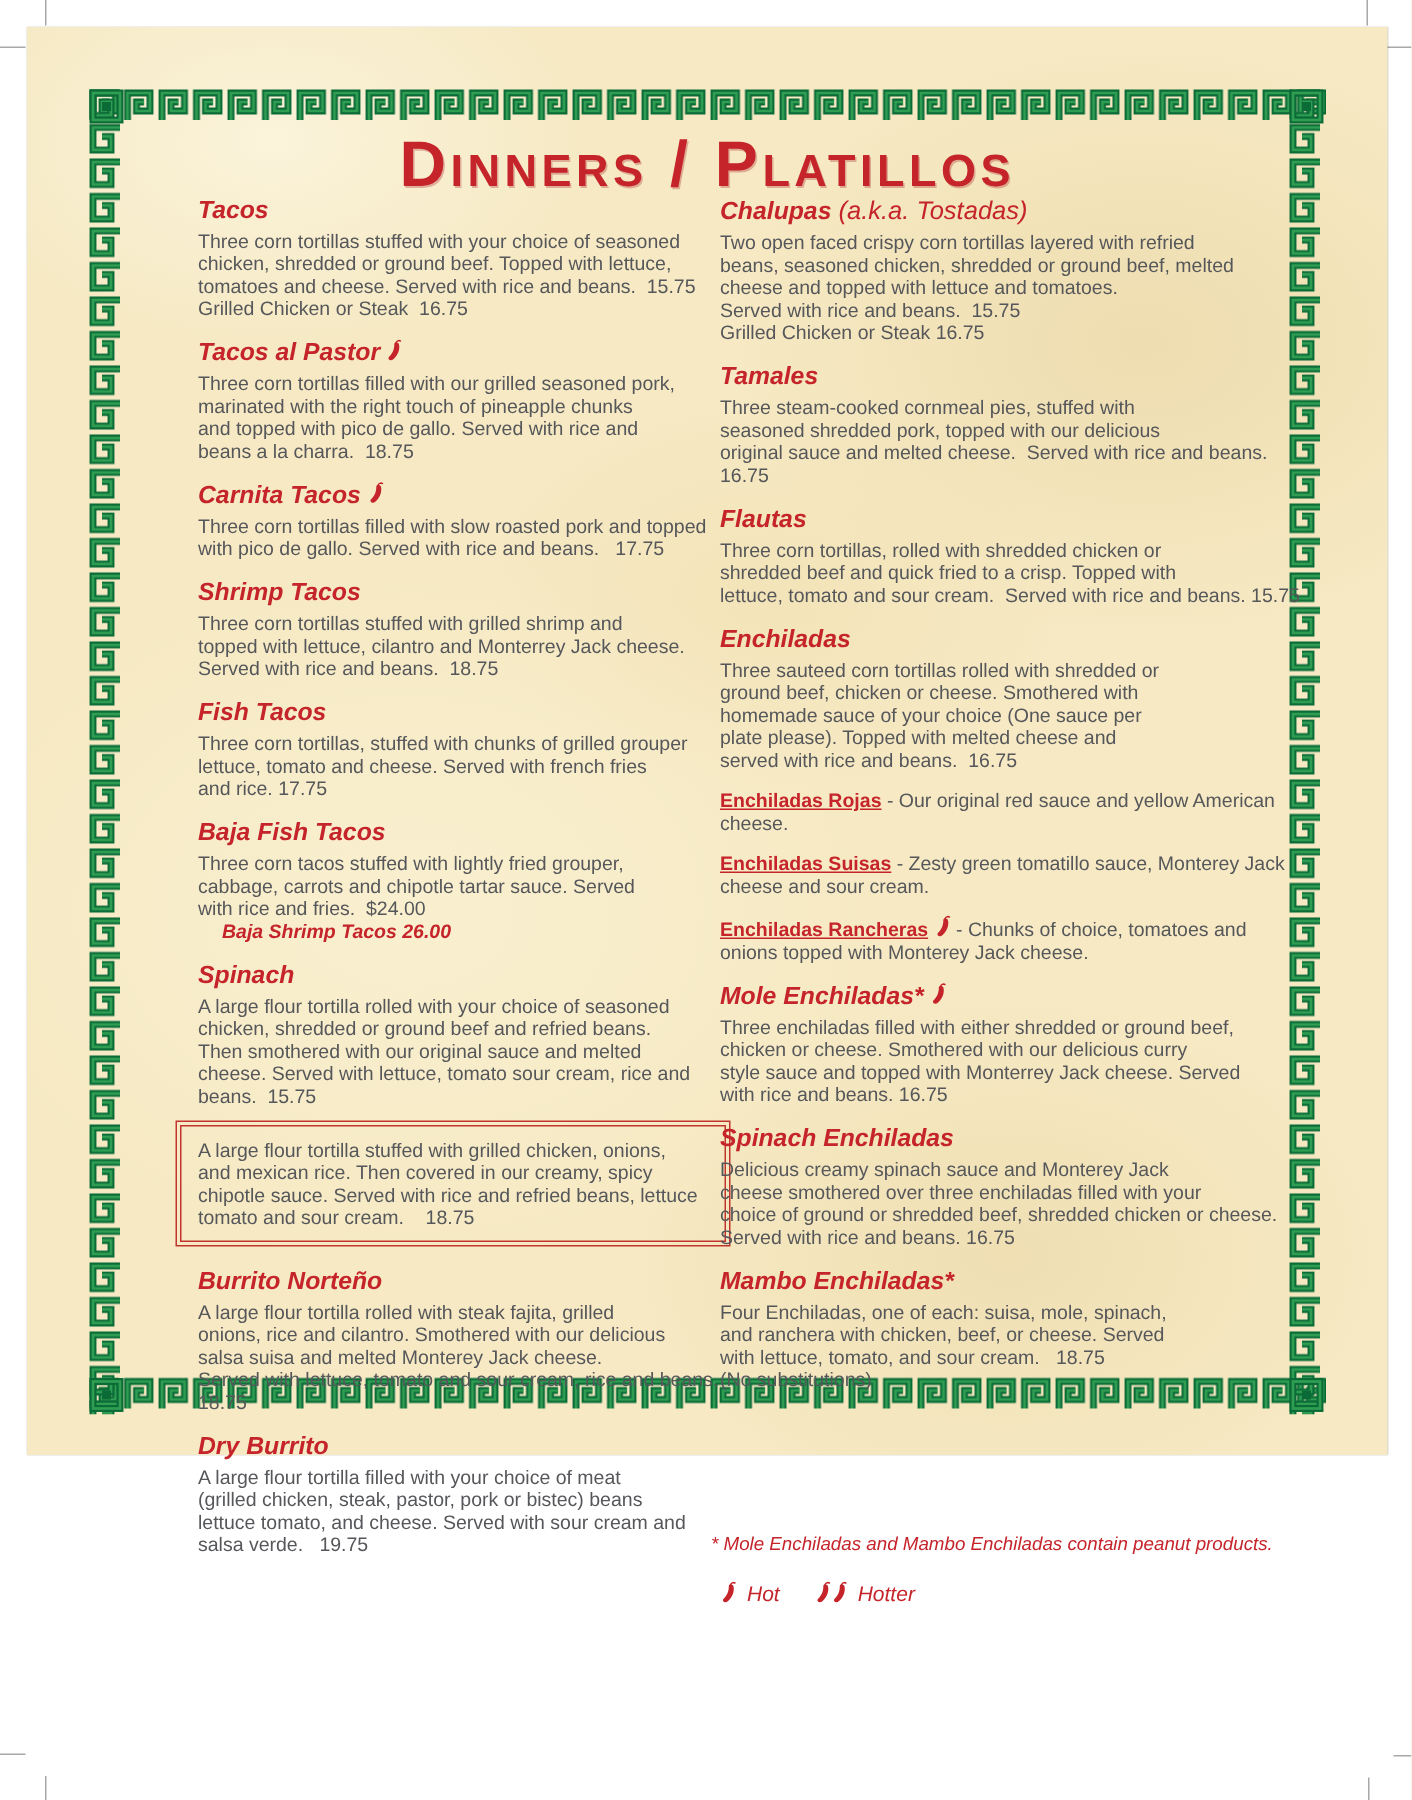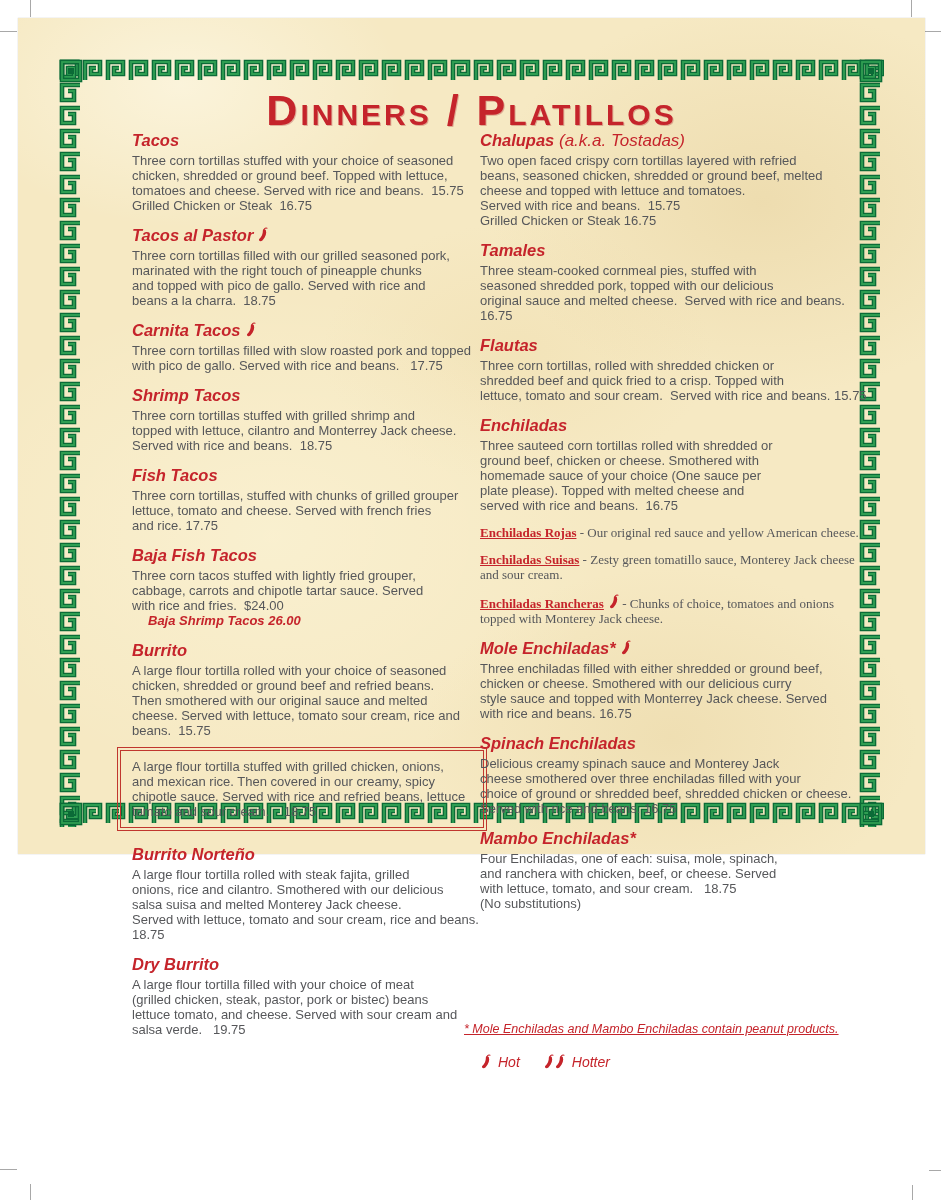--- a/index.html
+++ b/index.html
@@ -2,21 +2,21 @@
 <html><head>
 <meta charset="utf-8">
 <style>
   html,body{margin:0;padding:0;}
   body{
     width:941px;height:1200px;position:relative;background:#ffffff;
     font-family:"Liberation Sans",sans-serif;overflow:hidden;
   }
   
   .page{
-    position:absolute;left:18px;top:18px;width:907px;height:836px;
+    position:absolute;left:18px;top:18px;width:907px;height:952px;
     background-color:#f6e9c3;
     background-image:
       radial-gradient(ellipse 340px 220px at 18% 8%,  rgba(255,252,238,.55), rgba(255,252,238,0) 65%),
       radial-gradient(ellipse 420px 300px at 82% 22%, rgba(216,188,124,.28), rgba(216,188,124,0) 65%),
       radial-gradient(ellipse 520px 380px at 28% 62%, rgba(255,250,226,.40), rgba(255,250,226,0) 65%),
       radial-gradient(ellipse 380px 260px at 72% 86%, rgba(214,186,120,.22), rgba(214,186,120,0) 65%),
       radial-gradient(ellipse 300px 200px at 55% 40%, rgba(235,214,160,.30), rgba(235,214,160,0) 65%);
     box-shadow:0 0 1px rgba(0,0,0,.25);
   }
   
@@ -46,28 +46,28 @@
     line-height:21px;margin-bottom:2px;
   }
   .item-note{font-size:17px;font-weight:normal;}
   .item-body{white-space:pre-wrap;line-height:15px;}
   .item-redline{color:#c5242b;font-weight:bold;font-style:italic;line-height:15px;margin-left:16px;}
   .menu-item.boxed{
     border:1px solid #c0362e;outline:1px solid #c0362e;outline-offset:2px;
     padding:8px 11px;margin:8px 0 16px -12px;
   }
   .variants{margin-top:7px;line-height:15px;}
-  .variants p{margin:12px 0 3px 0;font-family:Liberation Serif, serif;}
+  .variants p{margin:12px 0 3px 0;}
   .variant-label{color:#c5242b;font-weight:bold;text-decoration:underline;}
   .pepper-icon{color:#c5242b;display:inline-block;margin-left:4px;}
   .pepper-icon svg{vertical-align:-2px;}
   
   .footnote{
-    position:absolute;left:446px;top:1004px;width:420px;
-    color:#c5242b;font-style:italic;font-size:12.5px;text-decoration:underline;
+    position:absolute;left:456px;top:1004px;width:420px;
+    color:#c5242b;font-style:italic;font-size:12.5px;
   }
   .legend{
     position:absolute;left:462px;top:1036px;
     color:#c5242b;font-style:italic;font-size:14px;
     display:flex;align-items:flex-start;gap:7px;
   }
   .legend .pepper-icon{margin-left:0;}
   .legend-label{margin-right:16px;}
 </style>
 </head>
@@ -173,21 +173,21 @@
 and rice. 17.75</div>
       </div>
       <div class="menu-item">
         <div class="item-heading"><span>Baja Fish Tacos</span></div>
         <div class="item-body">Three corn tacos stuffed with lightly fried grouper,
 cabbage, carrots and chipotle tartar sauce. Served
 with rice and fries.  $24.00</div>
         <div class="item-redline">Baja Shrimp Tacos  26.00</div>
       </div>
       <div class="menu-item">
-        <div class="item-heading"><span>Burrito</span></div>
+        <div class="item-heading"><span>Spinach</span></div>
         <div class="item-body">A large flour tortilla rolled with your choice of seasoned
 chicken, shredded or ground beef and refried beans.
 Then smothered with our original sauce and melted
 cheese. Served with lettuce, tomato sour cream, rice and
 beans.  15.75</div>
       </div>
       <div class="menu-item boxed">
         <div class="item-body">A large flour tortilla stuffed with grilled chicken, onions,
 and mexican rice. Then covered in our creamy, spicy
 chipotle sauce. Served with rice and refried beans, lettuce

